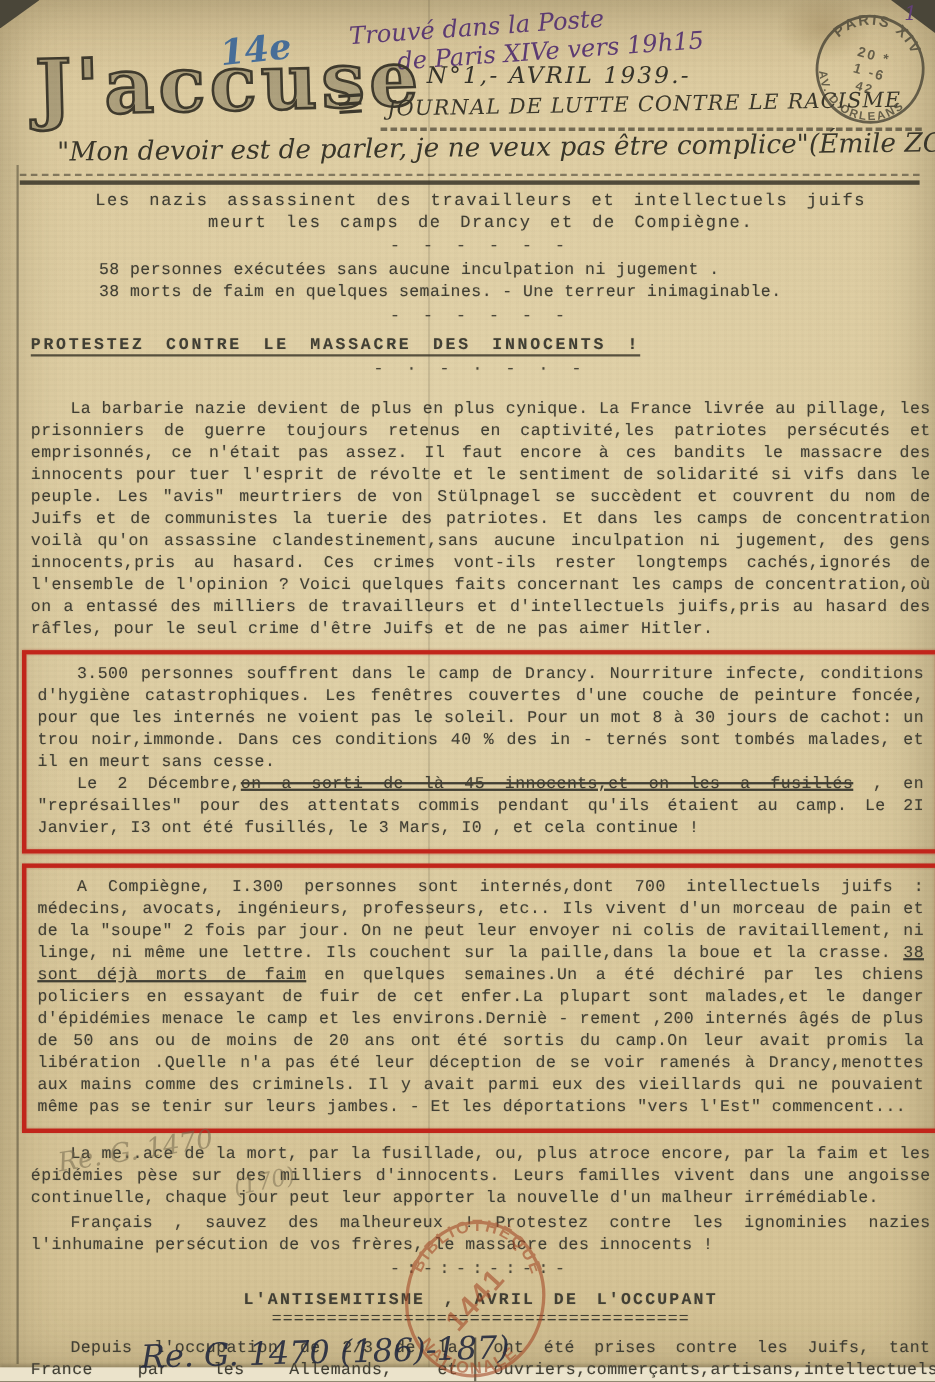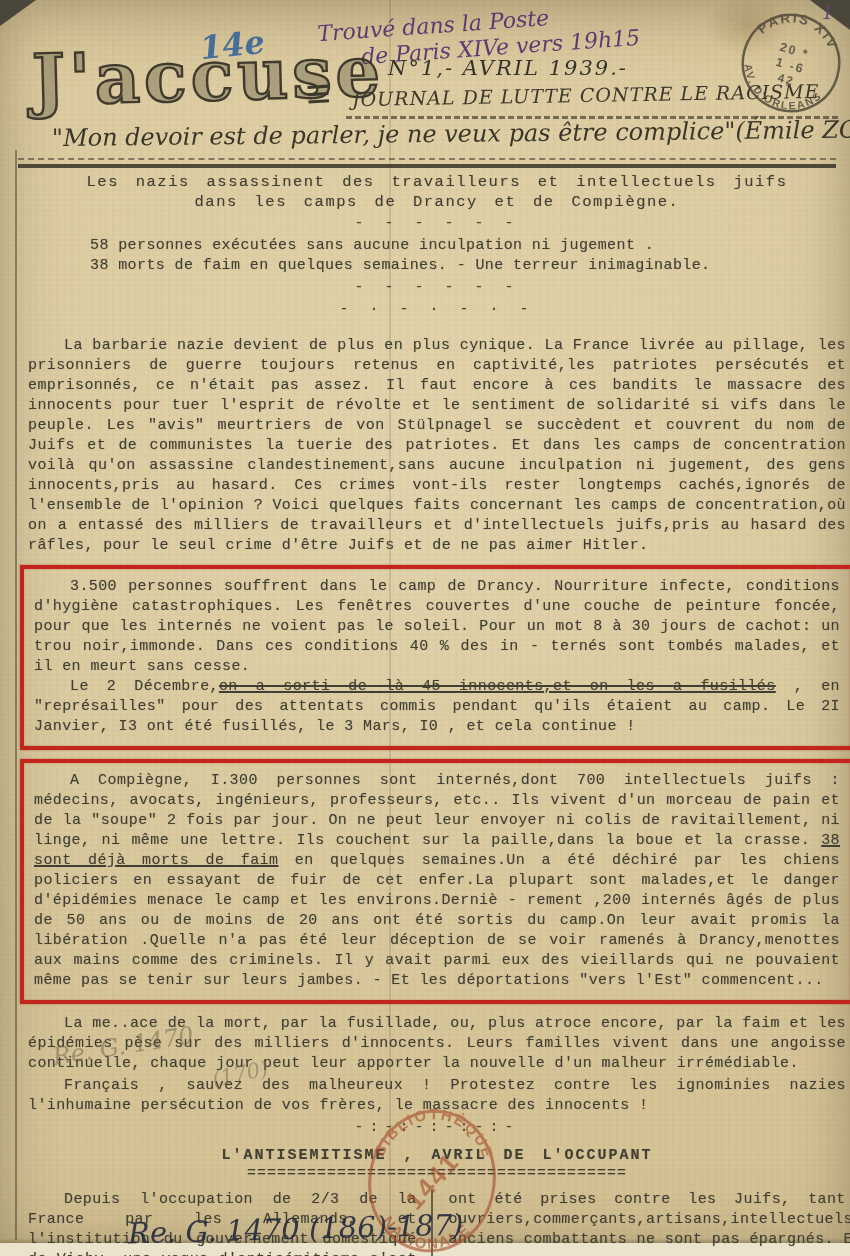--- a/index.html
+++ b/index.html
@@ -115,25 +115,26 @@
     <text class="pm-text" font-size="14"><textPath href="#pmTop" startOffset="16%">PARIS XIV</textPath></text>
     <text class="pm-text" font-size="11"><textPath href="#pmBot" startOffset="10%">AV. D'ORLEANS</textPath></text>
     <text class="pm-text" font-size="13" x="55" y="46" text-anchor="middle">20 *</text>
     <text class="pm-text" font-size="13" x="55" y="62" text-anchor="middle">1 -6</text>
     <text class="pm-text" font-size="12" x="55" y="77" text-anchor="middle">42</text>
   </svg>
 
   <div class="body-flow">
 
     <div class="center headline">Les nazis assassinent des travailleurs et intellectuels juifs</div>
-    <div class="center headline">dans les camps de Drancy et de Compiègne.</div>
+    <div class="center headline">meurt les camps de Drancy et de Compiègne.</div>
     <div class="divider">- - - - - -</div>
     <div class="stats">58 personnes exécutées sans aucune inculpation ni jugement .</div>
     <div class="stats">38 morts de faim en quelques semaines. - Une terreur inimaginable.</div>
     <div class="divider">- - - - - -</div>
+    <div class="protest"><span>PROTESTEZ CONTRE LE MASSACRE DES INNOCENTS !</span></div>
     <div class="divider">- · - · - · -</div>
 
     <div class="para indent">La barbarie nazie devient de plus en plus cynique. La France livrée au pillage, les prisonniers de guerre toujours retenus en captivité,les patriotes persécutés et emprisonnés, ce n'était pas assez. Il faut encore à ces bandits le massacre des innocents pour tuer l'esprit de révolte et le sentiment de solidarité si vifs dans le peuple. Les "avis" meurtriers de von Stülpnagel se succèdent et couvrent du nom de Juifs et de communistes la tuerie des patriotes. Et dans les camps de concentration voilà qu'on assassine clandestinement,sans aucune inculpation ni jugement, des gens innocents,pris au hasard. Ces crimes vont-ils rester longtemps cachés,ignorés de l'ensemble de l'opinion ? Voici quelques faits concernant les camps de concentration,où on a entassé des milliers de travailleurs et d'intellectuels juifs,pris au hasard des râfles, pour le seul crime d'être Juifs et de ne pas aimer Hitler.</div>
 
     <div class="redbox">
       <div class="para indent" style="margin-top:0">3.500 personnes souffrent dans le camp de Drancy. Nourriture infecte, conditions d'hygiène catastrophiques. Les fenêtres couvertes d'une couche de peinture foncée, pour que les internés ne voient pas le soleil. Pour un mot 8 à 30 jours de cachot: un trou noir,immonde. Dans ces conditions 40 % des in - ternés sont tombés malades, et il en meurt sans cesse.</div>
       <div class="para indent" style="margin-top:0"><span>Le 2 Décembre,</span><span class="struck">on a sorti de là 45 innocents,et on les a fusillés</span><span> , en "représailles" pour des attentats commis pendant qu'ils étaient au camp. Le 2I Janvier, I3 ont été fusillés, le 3 Mars, I0 , et cela continue !</span></div>
     </div>
 
     <div class="redbox">

